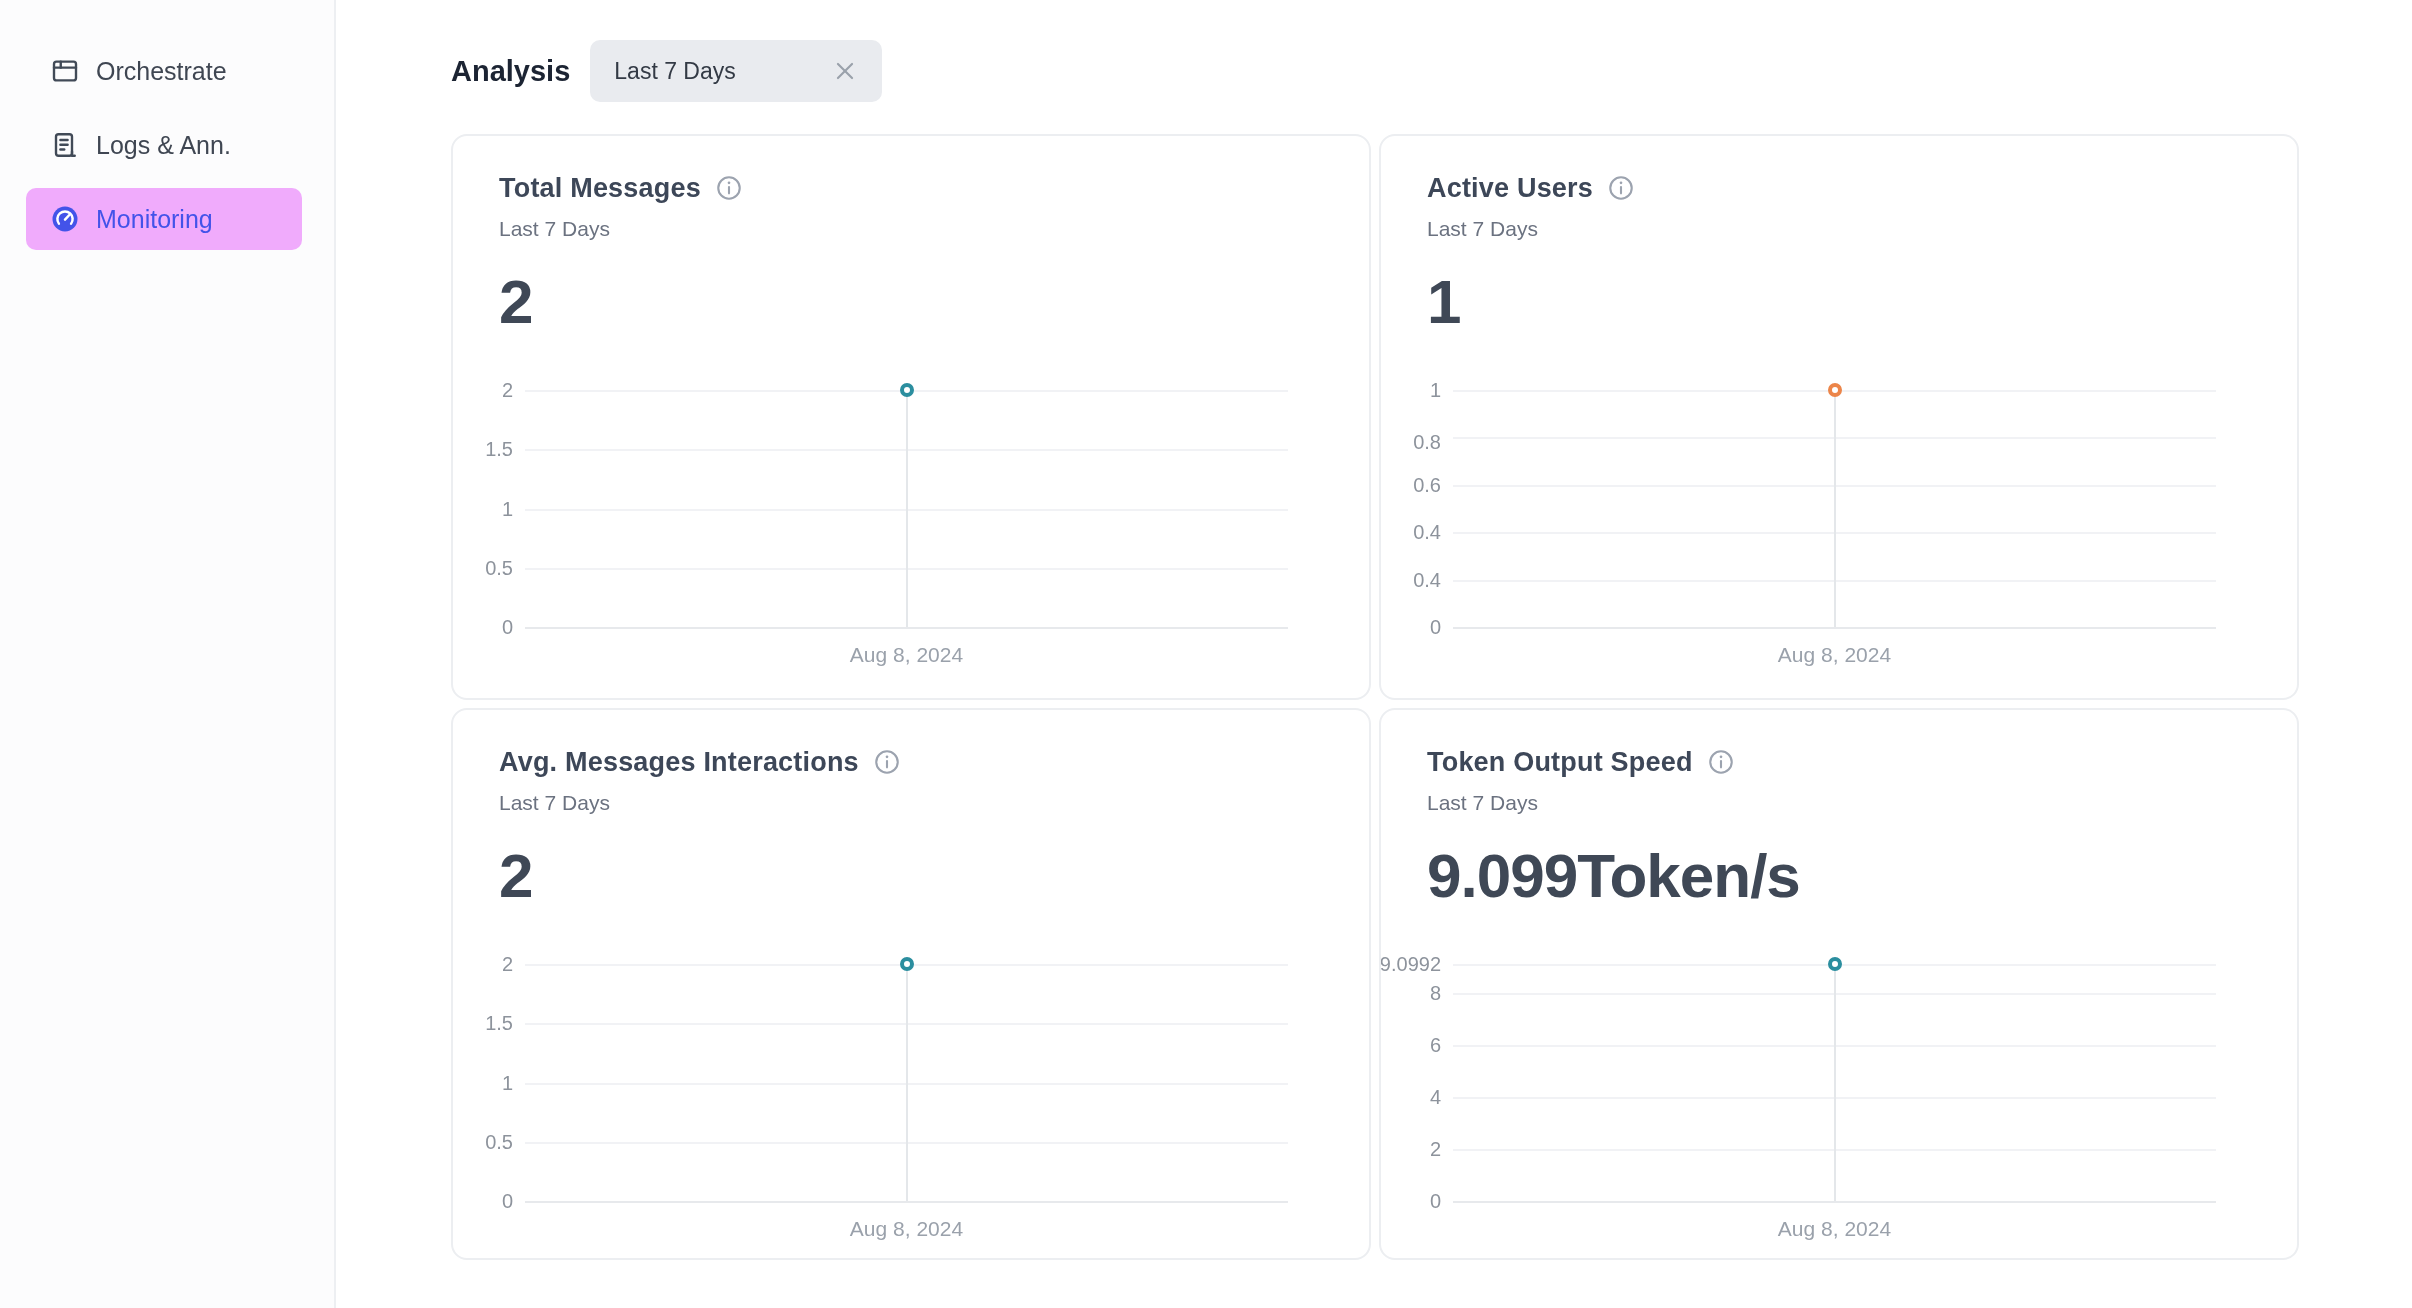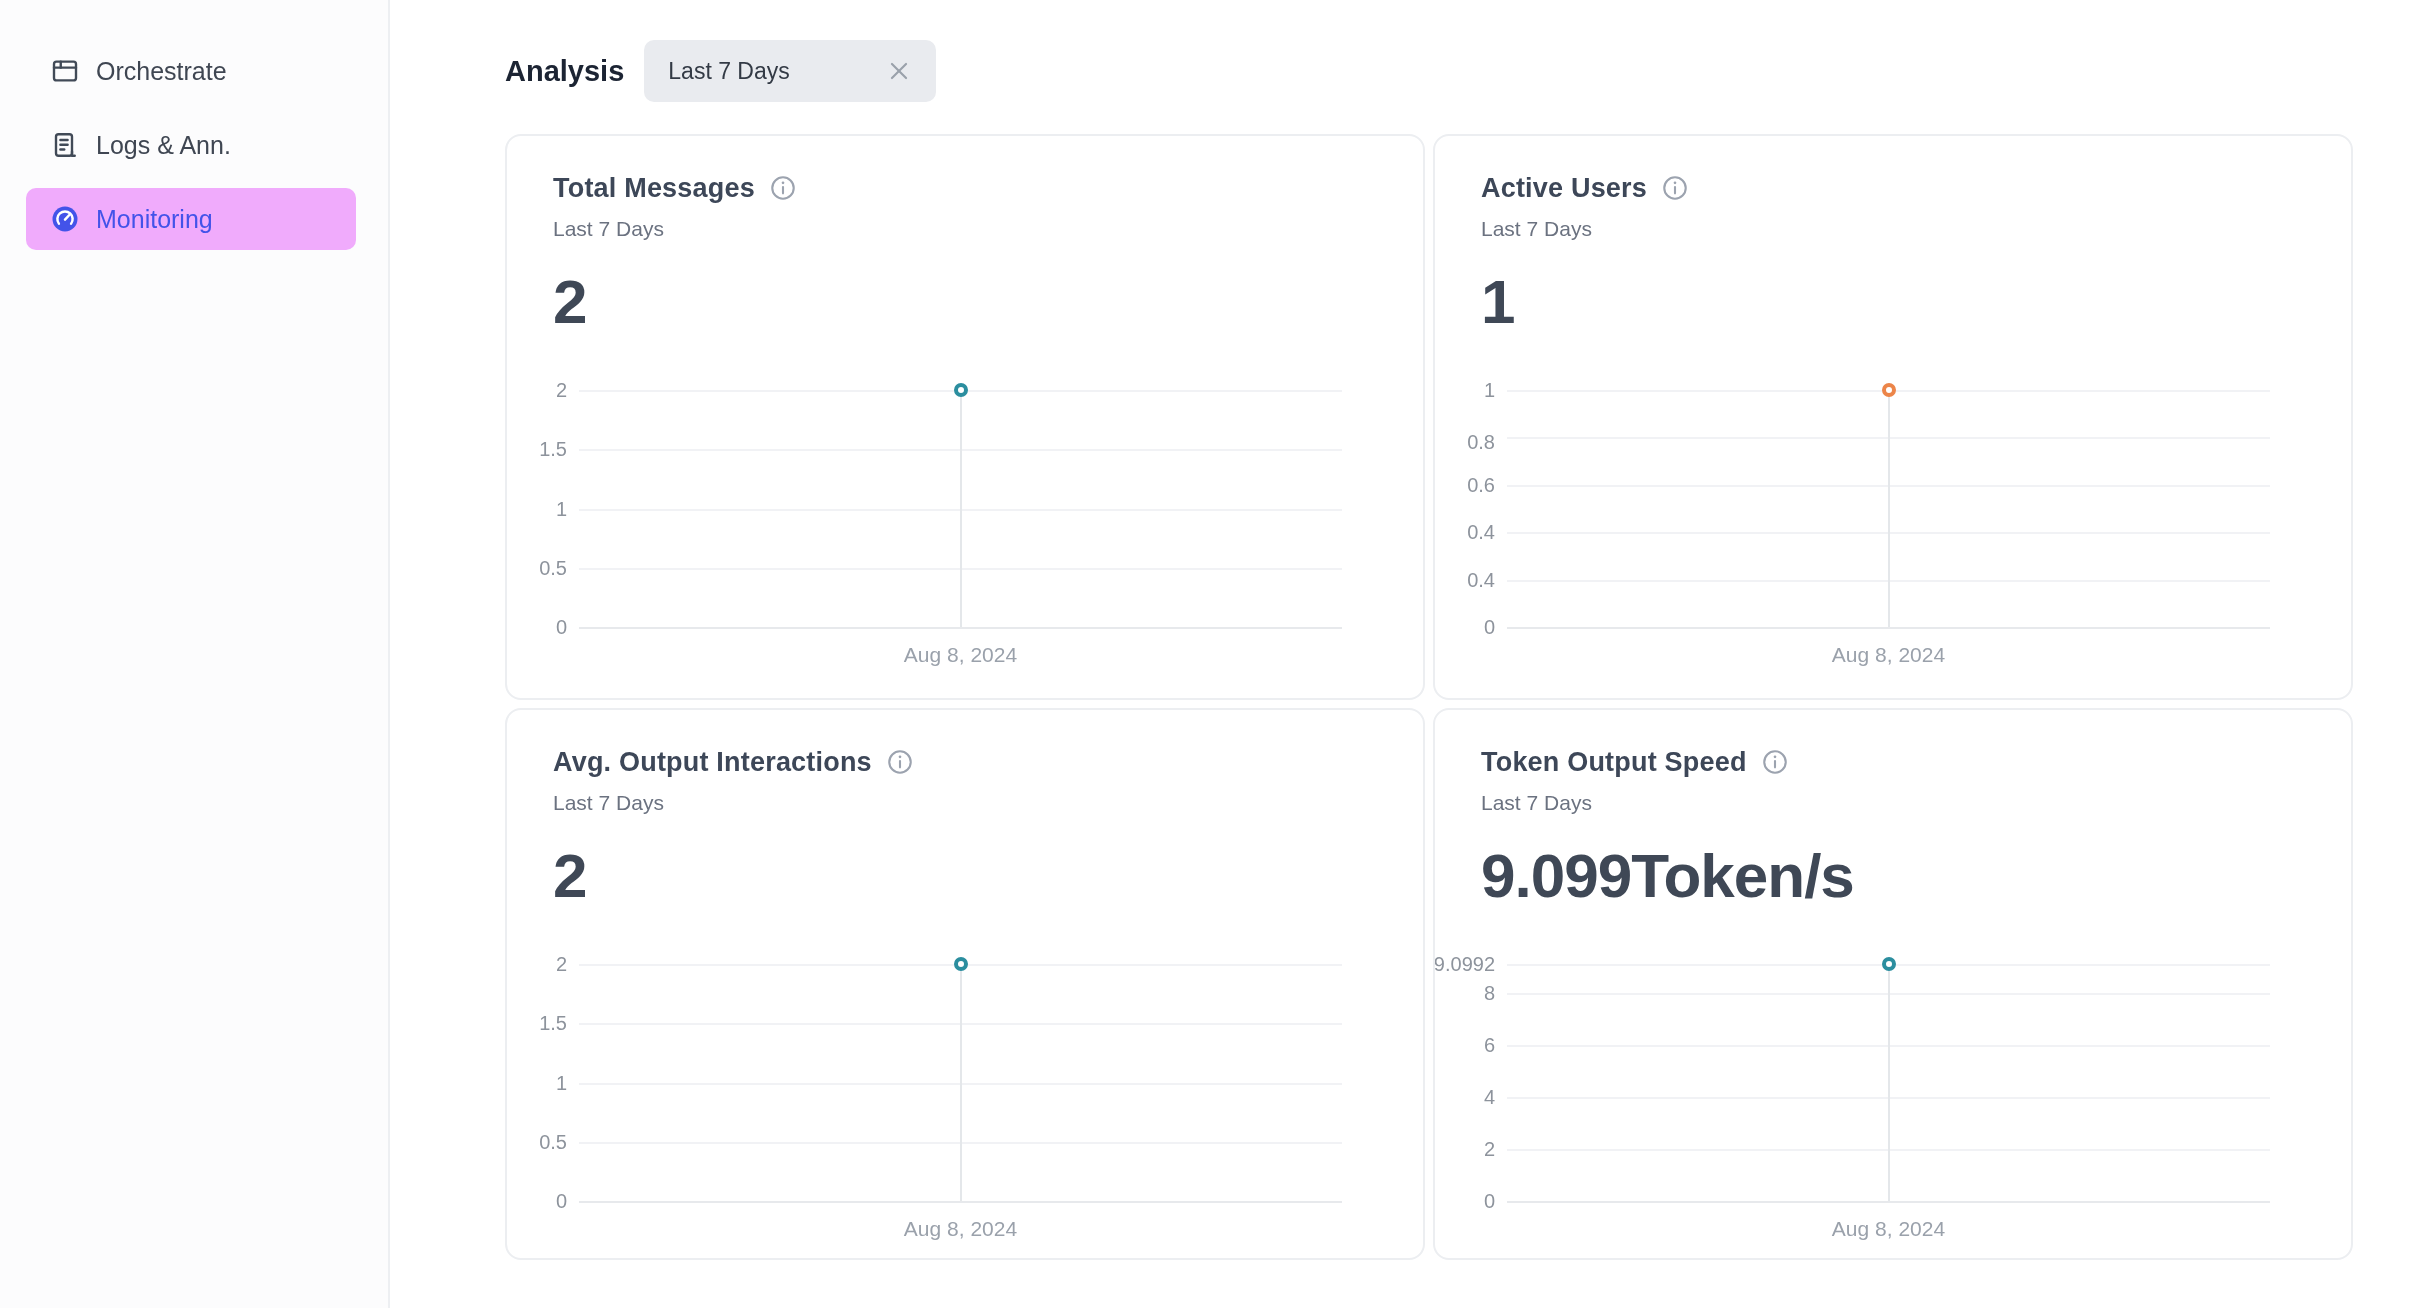--- a/index.html
+++ b/index.html
@@ -5,21 +5,21 @@
   html,body{margin:0;padding:0;}
   body{
     width:2412px;height:1308px;overflow:hidden;background:#ffffff;
     font-family:"Liberation Sans","DejaVu Sans",sans-serif;
     -webkit-font-smoothing:antialiased;
   }
   .app{display:flex;width:2412px;height:1308px;}
 
   
   .sidebar{
-    width:390px;flex-shrink:0;box-sizing:border-box;
+    width:336px;flex-shrink:0;box-sizing:border-box;
     background:#fcfcfd;border-right:2px solid #edeff2;
     padding:40px 32px 0 26px;
   }
   .nav{display:flex;flex-direction:column;gap:12px;}
   .nav-item{
     display:flex;align-items:center;gap:16px;height:62px;
     padding-left:24px;border-radius:10px;cursor:pointer;
     color:#3f4652;font-size:25px;font-weight:500;user-select:none;
   }
   .nav-item .nav-icon{width:30px;height:30px;color:#414a57;flex-shrink:0;}
@@ -188,21 +188,21 @@
               <div class="grid-line baseline" style="top: 237px;"></div>
               <div class="tick-label" style="top: 237px;">0</div>
               <div class="v-line" style="top: 0px; height: 237px;"></div>
               <div class="data-point" style="top: 0px; border-color: rgb(236, 133, 73);"></div>
             </div>
       <div class="x-label">Aug 8, 2024</div>
     </div>
   </section>
         <section class="card">
     <div class="card-title-row">
-      <span class="card-title">Avg. Output Interactions</span>
+      <span class="card-title">Avg. Messages Interactions</span>
       <span class="info-icon">
         <svg viewBox="0 0 24 24" fill="none" stroke="currentColor" stroke-width="1.8" stroke-linecap="round">
           <circle cx="12" cy="12" r="9.2"></circle>
           <line x1="12" y1="11.2" x2="12" y2="16.6"></line>
           <circle cx="12" cy="7.6" r="1.15" fill="currentColor" stroke="none"></circle>
         </svg>
       </span>
     </div>
     <span class="card-subtitle">Last 7 Days</span>
     <div class="card-value">2</div>

